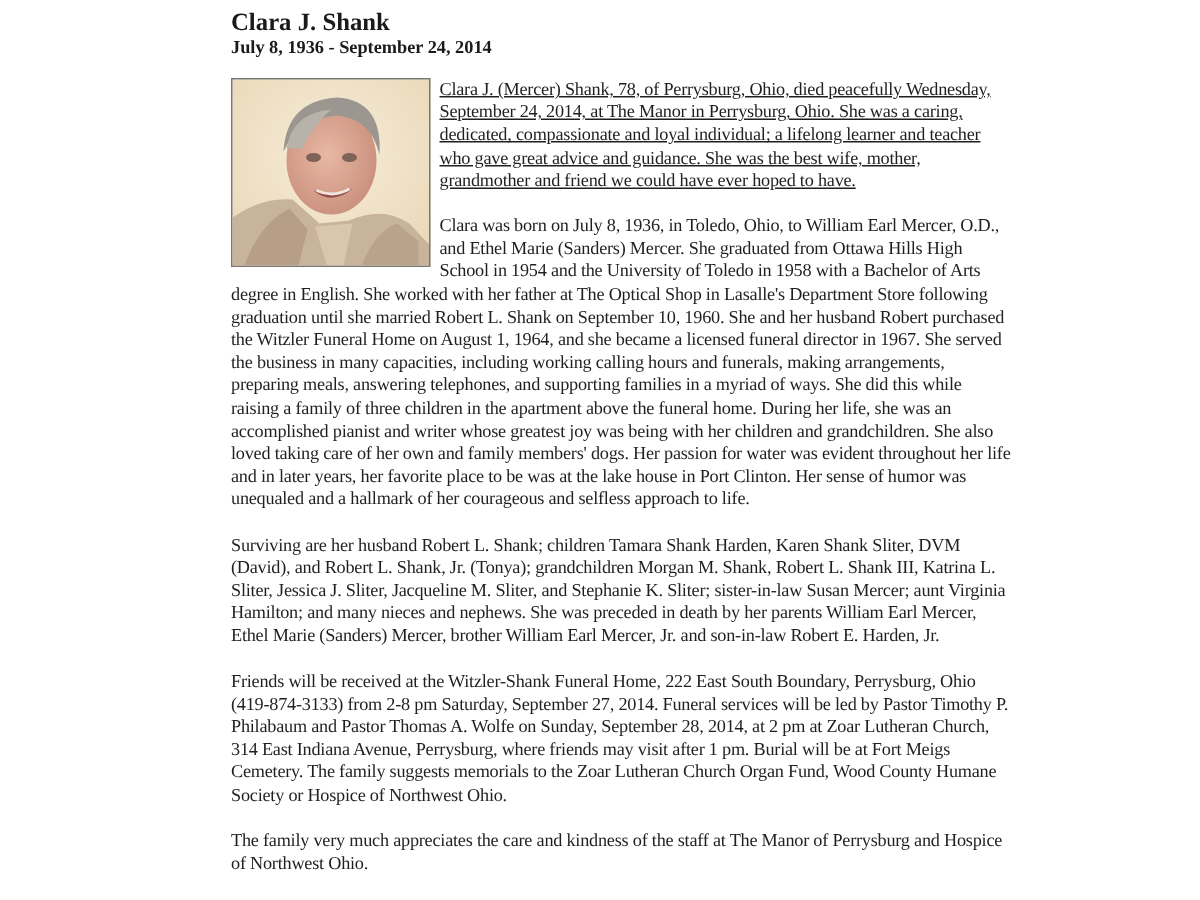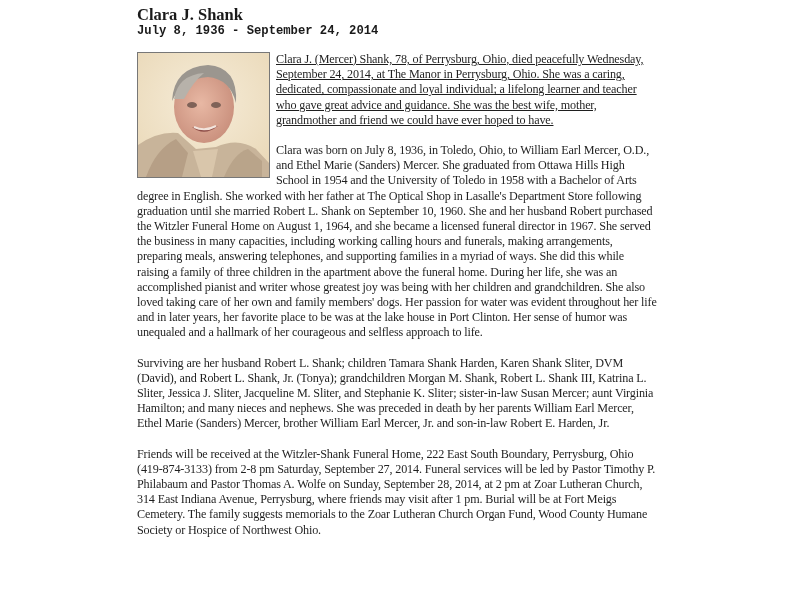--- a/index.html
+++ b/index.html
@@ -1,20 +1,20 @@
 <!DOCTYPE html>
 <html><head>
 <meta charset="utf-8">
 <style>
   html, body { margin: 0; padding: 0; background: #ffffff; }
   body { width: 800px; height: 600px; position: relative; overflow: hidden;
          font-family: "Liberation Serif", "DejaVu Serif", serif; color: #1f1f1f; }
-  .doc { position: absolute; left: 137px; top: 6px; width: 520px; }
+  .doc { position: absolute; left: 154px; top: 6px; width: 520px; }
   .title { font-weight: bold; font-size: 16.5px; line-height: 18px; margin: 0; color: #1a1a1a; }
-  .dates { font-weight: bold; font-size: 12.2px; line-height: 14px; margin: 0; color: #1a1a1a; font-family: Liberation Mono, monospace; }
+  .dates { font-weight: bold; font-size: 12.2px; line-height: 14px; margin: 0; color: #1a1a1a; }
   .body-text { font-size: 12.15px; line-height: 15.2px; letter-spacing: -0.15px; }
   .photo-wrap { float: left; width: 131px; height: 124px; margin: 0 6px 0 0;
                 border: 1px solid #777; position: relative; overflow: hidden;
                 background: #efe3cc; }
   p { margin: 0 0 15px 0; text-align: left; }
   .p1 { margin-top: 14px; text-decoration: underline; }
 </style>
 </head>
 <body>
 
@@ -48,14 +48,15 @@
           <ellipse cx="78" cy="52" rx="5" ry="3" fill="#7f6258"></ellipse>
           <path d="M54 74 Q66 84 80 73 Q66 78 54 74 Z" fill="#8f4e48"></path>
           <path d="M56 74 Q67 79 78 73" stroke="#f2e4dc" stroke-width="2" fill="none"></path>
         </svg>
       </span>
       <span>Clara J. (Mercer) Shank, 78, of Perrysburg, Ohio, died peacefully Wednesday, September 24, 2014, at The Manor in Perrysburg, Ohio. She was a caring, dedicated, compassionate and loyal individual; a lifelong learner and teacher who gave great advice and guidance. She was the best wife, mother, grandmother and friend we could have ever hoped to have.</span>
     </p>
     <p>Clara was born on July 8, 1936, in Toledo, Ohio, to William Earl Mercer, O.D., and Ethel Marie (Sanders) Mercer. She graduated from Ottawa Hills High School in 1954 and the University of Toledo in 1958 with a Bachelor of Arts degree in English. She worked with her father at The Optical Shop in Lasalle's Department Store following graduation until she married Robert L. Shank on September 10, 1960. She and her husband Robert purchased the Witzler Funeral Home on August 1, 1964, and she became a licensed funeral director in 1967. She served the business in many capacities, including working calling hours and funerals, making arrangements, preparing meals, answering telephones, and supporting families in a myriad of ways. She did this while raising a family of three children in the apartment above the funeral home. During her life, she was an accomplished pianist and writer whose greatest joy was being with her children and grandchildren. She also loved taking care of her own and family members' dogs. Her passion for water was evident throughout her life and in later years, her favorite place to be was at the lake house in Port Clinton. Her sense of humor was unequaled and a hallmark of her courageous and selfless approach to life.</p>
     <p>Surviving are her husband Robert L. Shank; children Tamara Shank Harden, Karen Shank Sliter, DVM (David), and Robert L. Shank, Jr. (Tonya); grandchildren Morgan M. Shank, Robert L. Shank III, Katrina L. Sliter, Jessica J. Sliter, Jacqueline M. Sliter, and Stephanie K. Sliter; sister-in-law Susan Mercer; aunt Virginia Hamilton; and many nieces and nephews. She was preceded in death by her parents William Earl Mercer, Ethel Marie (Sanders) Mercer, brother William Earl Mercer, Jr. and son-in-law Robert E. Harden, Jr.</p>
     <p>Friends will be received at the Witzler-Shank Funeral Home, 222 East South Boundary, Perrysburg, Ohio (419-874-3133) from 2-8 pm Saturday, September 27, 2014. Funeral services will be led by Pastor Timothy P. Philabaum and Pastor Thomas A. Wolfe on Sunday, September 28, 2014, at 2 pm at Zoar Lutheran Church, 314 East Indiana Avenue, Perrysburg, where friends may visit after 1 pm. Burial will be at Fort Meigs Cemetery. The family suggests memorials to the Zoar Lutheran Church Organ Fund, Wood County Humane Society or Hospice of Northwest Ohio.</p>
+    <p>The family very much appreciates the care and kindness of the staff at The Manor of Perrysburg and Hospice of Northwest Ohio.</p>
   </div>
 </div>
 
 </body></html>

